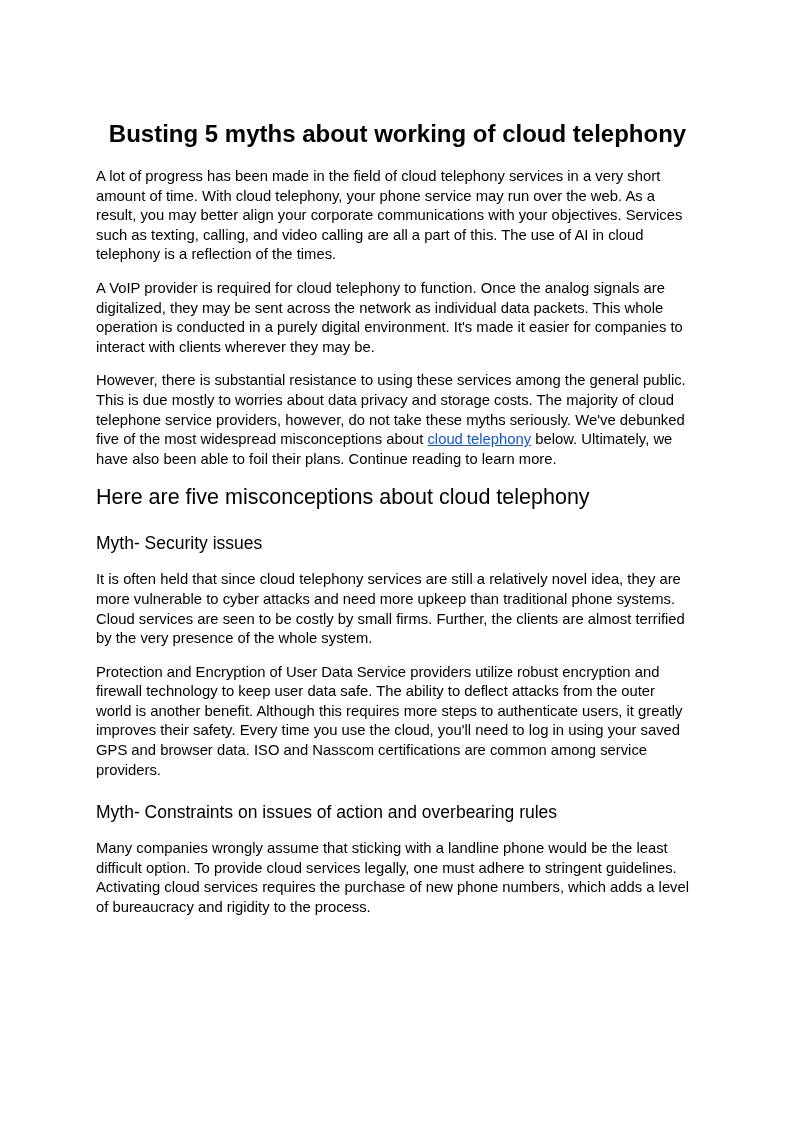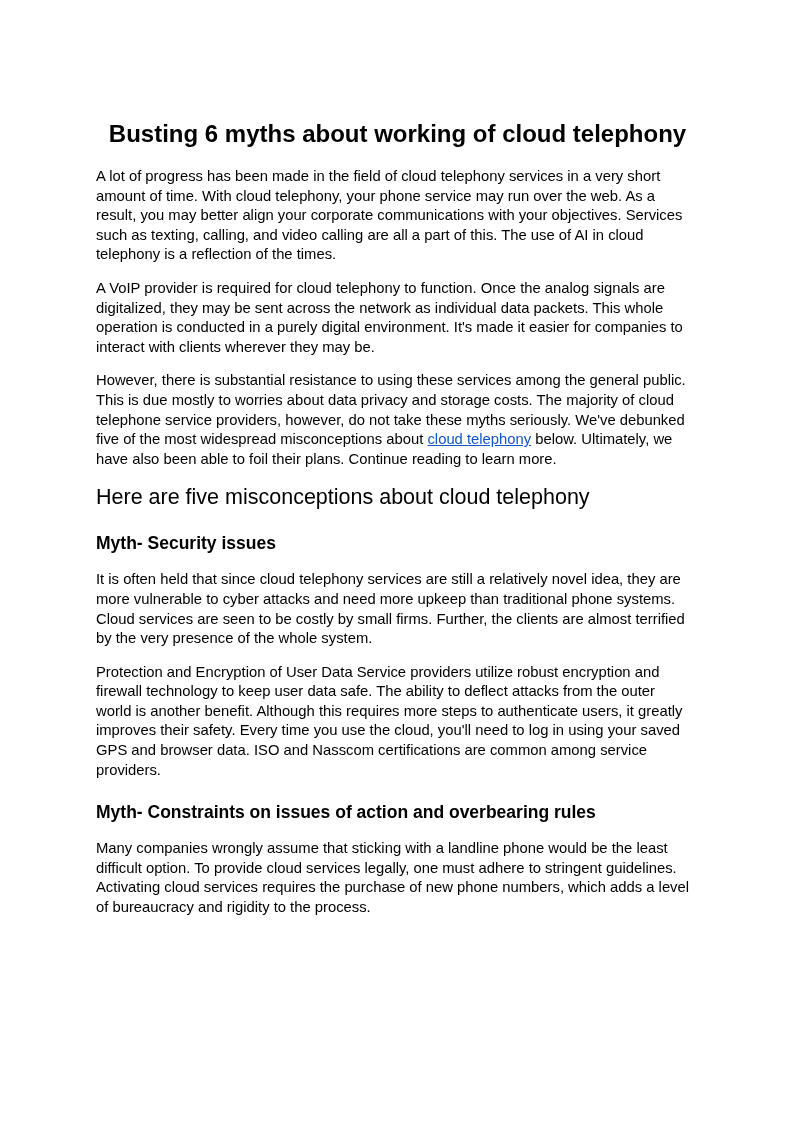--- a/index.html
+++ b/index.html
@@ -32,35 +32,35 @@
   }
   .main-heading {
     font-size: 21.5px;
     line-height: 28px;
     font-weight: 400;
     margin: 6px 0 0 0;
   }
   .sub-heading {
     font-size: 17.5px;
     line-height: 22px;
-    font-weight: 700;
+    font-weight: 400;
     margin: 21px 0 16px 0;
   }
   .doc-link {
     text-decoration: underline;
     cursor: pointer;
     text-align: center;
   }
 </style>
 </head>
 <body>
 
 <div class="page">
 
-  <h1 class="doc-title">Busting 6 myths about working of cloud telephony</h1>
+  <h1 class="doc-title">Busting 5 myths about working of cloud telephony</h1>
 
   <p class="body-para">A lot of progress has been made in the field of cloud telephony services in a very short amount of time. With cloud telephony, your phone service may run over the web. As a result, you may better align your corporate communications with your objectives. Services such as texting, calling, and video calling are all a part of this. The use of AI in cloud telephony is a reflection of the times.</p>
 
   <p class="body-para">A VoIP provider is required for cloud telephony to function. Once the analog signals are digitalized, they may be sent across the network as individual data packets. This whole operation is conducted in a purely digital environment. It's made it easier for companies to interact with clients wherever they may be.</p>
 
   <p class="body-para"><span>However, there is substantial resistance to using these services among the general public. This is due mostly to worries about data privacy and storage costs. The majority of cloud telephone service providers, however, do not take these myths seriously. We've debunked five of the most widespread misconceptions about </span><a class="doc-link" style="color: rgb(17, 85, 204);">cloud telephony</a><span> below. Ultimately, we have also been able to foil their plans. Continue reading to learn more.</span></p>
 
   <h2 class="main-heading">Here are five misconceptions about cloud telephony</h2>
 
   <h3 class="sub-heading">Myth- Security issues</h3>

